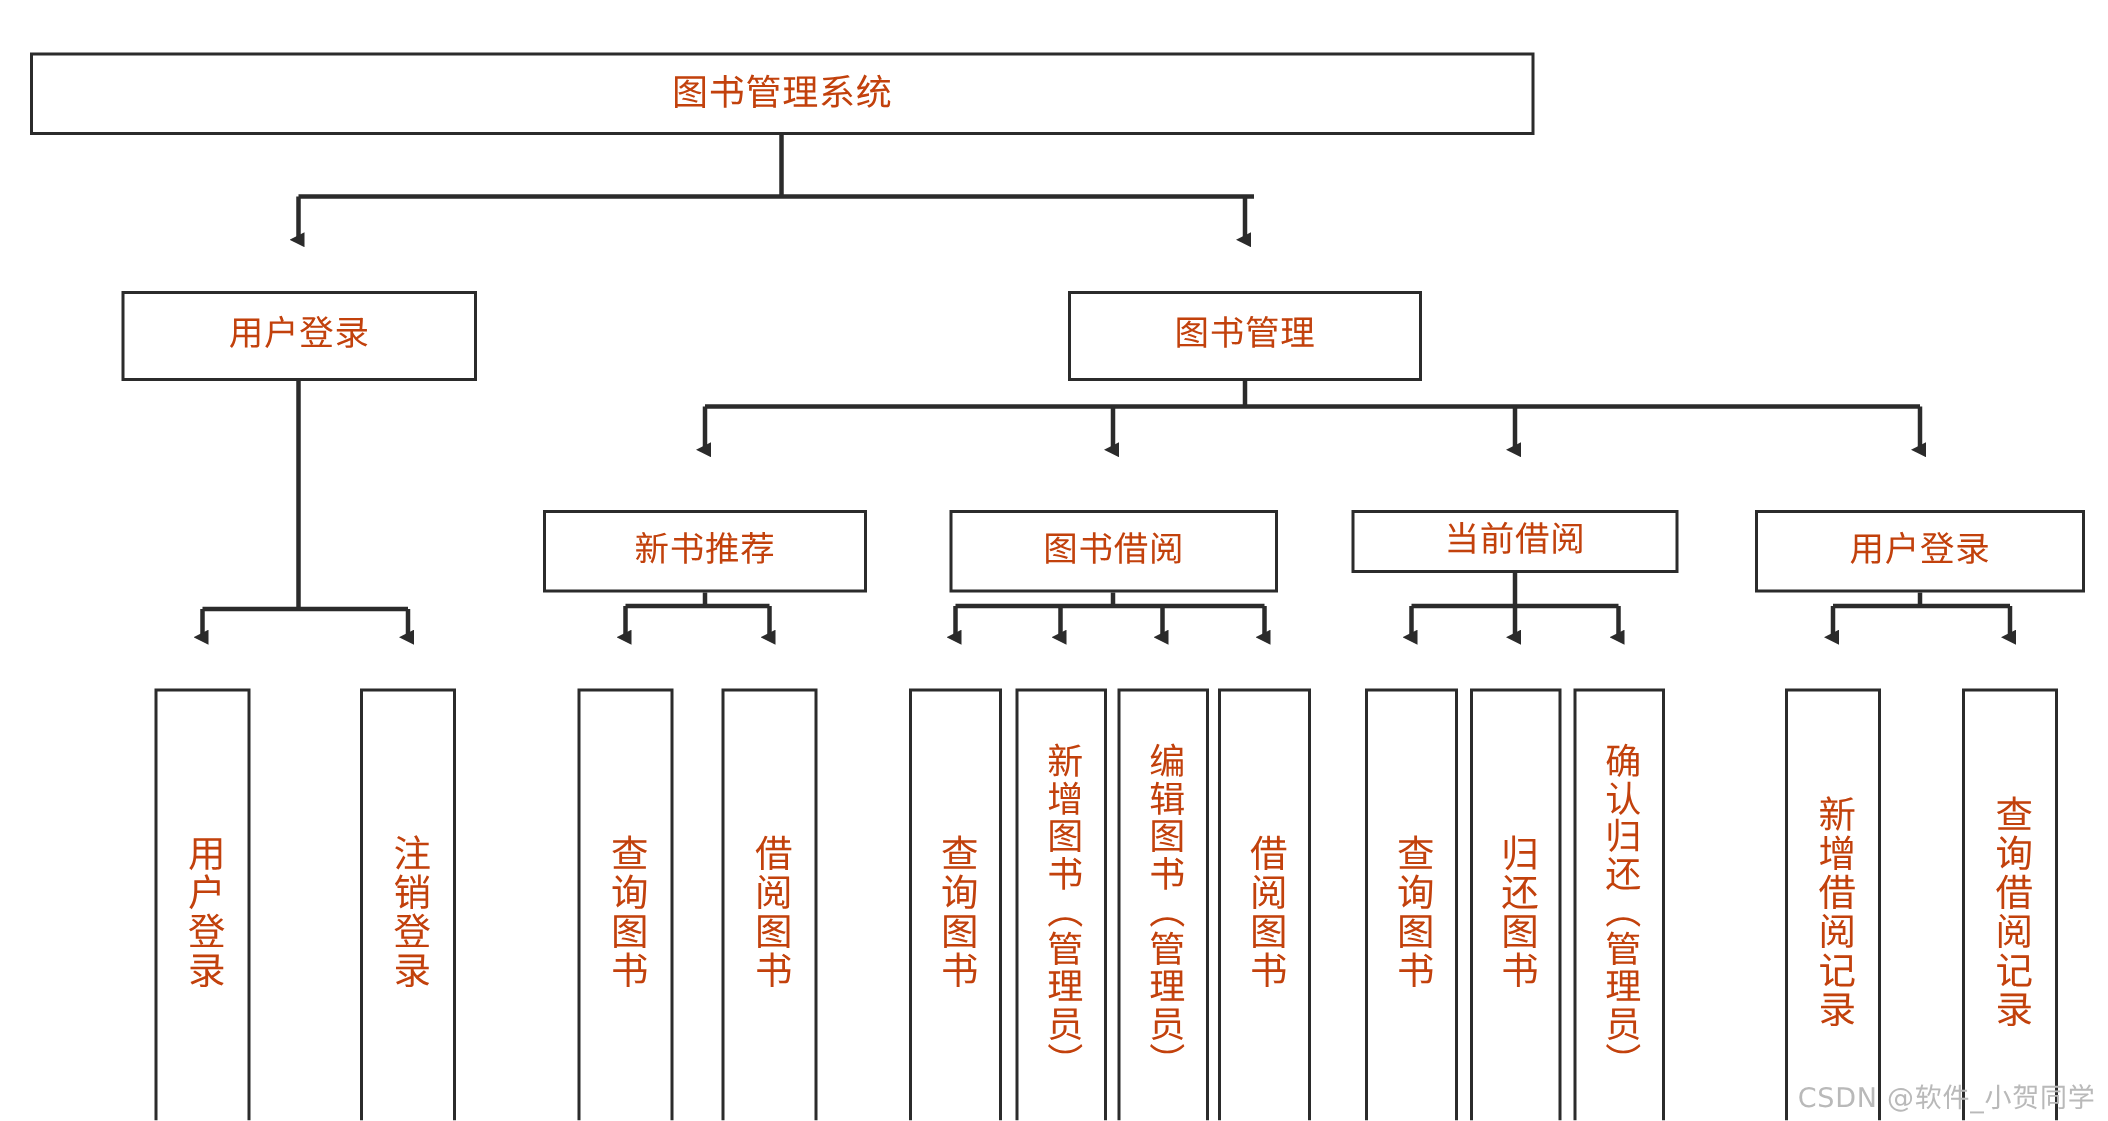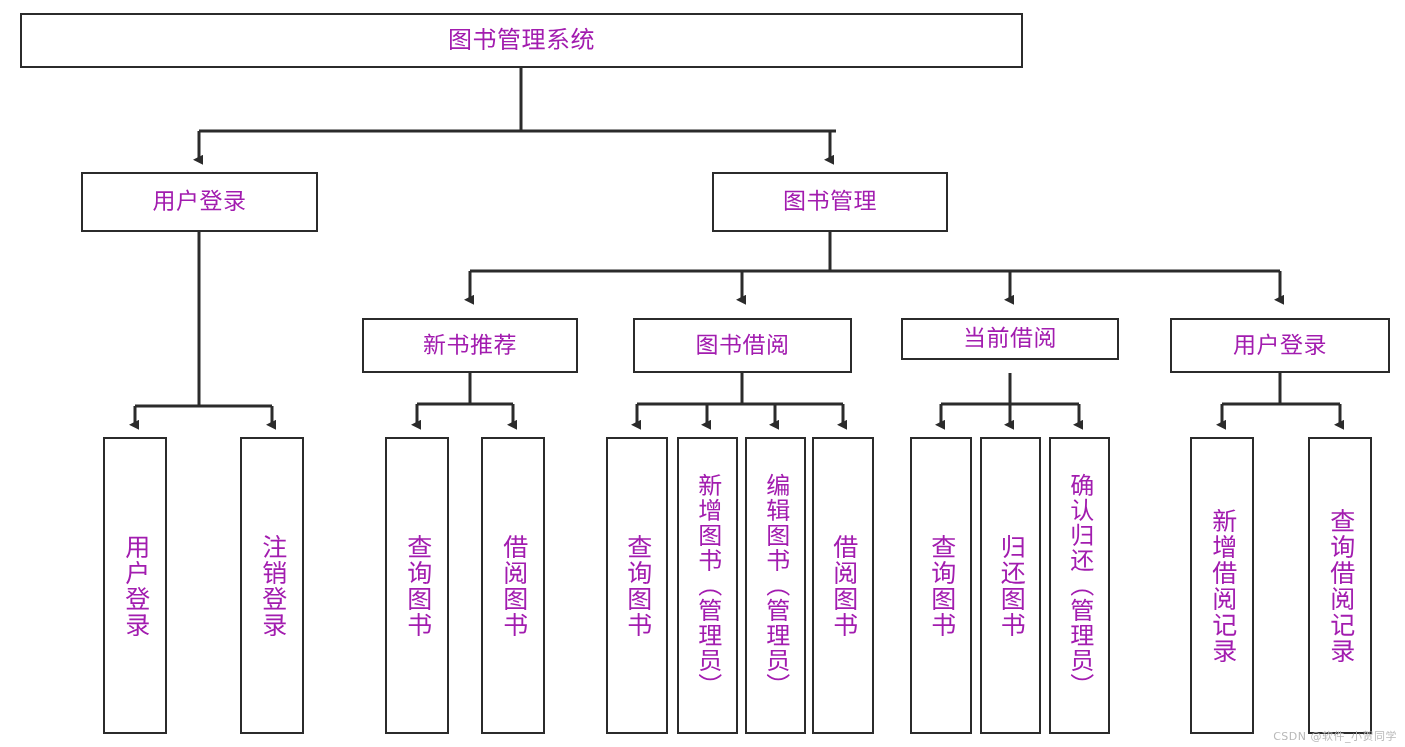--- a/index.html
+++ b/index.html
@@ -27,21 +27,22 @@
     pointer-events: none;
   }
   .node {
     position: absolute;
     box-sizing: border-box;
     background: #ffffff;
     border: 2px solid #2b2b2b;
     display: flex;
     align-items: center;
     justify-content: center;
-    color: #a21caf;
+    color: #c2410c;
+    margin-top: 22px;
   }
   .node-label {
     display: block;
     text-align: center;
     line-height: 1.18;
     white-space: nowrap;
   }
   
   .node-h .node-label {
     font-size: 23px;
@@ -65,21 +66,21 @@
     white-space: normal;
     max-height: 100%;
   }
   .node-v.tall .node-label {
     font-size: 24px;
   }
   #watermark {
     position: absolute;
     right: 8px;
     bottom: 4px;
-    font-size: 11px;
+    font-size: 18px;
     color: #b9b9b9;
     letter-spacing: 0.5px;
     white-space: nowrap;
     user-select: none;
   }
 </style>
 </head>
 <body>
 
 <div id="diagram-root">

